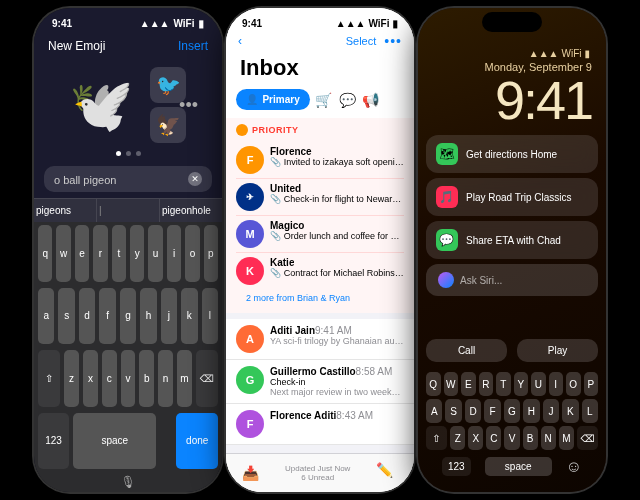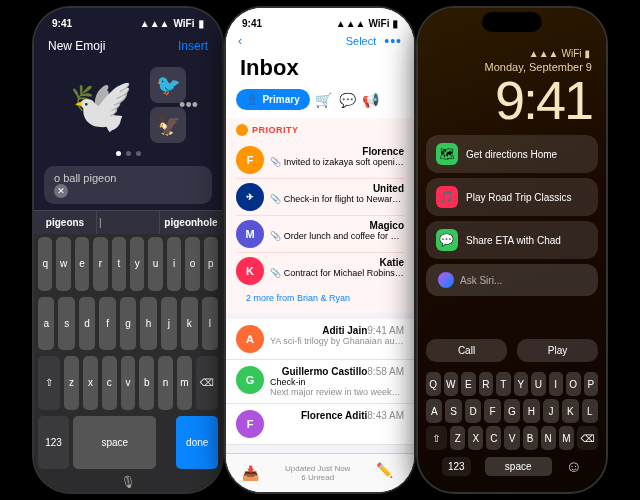--- a/index.html
+++ b/index.html
@@ -154,23 +154,22 @@
       background: rgba(255,255,255,0.3);
     }
     .dot.active { background: #fff; }
 
     .search-bar-emoji {
       margin: 6px 10px;
       background: rgba(255,255,255,0.12);
       border-radius: 10px;
       padding: 6px 10px;
       display: flex;
-      align-items: flex-start;
+      align-items: flex-end;
       justify-content: space-between;
-      flex-direction: column;
     }
 
     .search-text-emoji {
       color: #ccc;
       font-size: 11px;
     }
 
     .clear-btn {
       width: 14px;
       height: 14px;
@@ -185,26 +184,24 @@
 
     .suggestions-row {
       display: flex;
       gap: 0;
       background: rgba(100,100,100,0.3);
       border-top: 1px solid rgba(255,255,255,0.1);
     }
 
     .suggestion-item {
       flex: 1;
-      text-align: center;
       color: #fff;
       font-size: 10px;
       padding: 6px 2px;
       border-right: 1px solid rgba(255,255,255,0.1);
-      font-weight: bold;
     }
 
     .suggestion-item:last-child { border-right: none; }
 
     .keyboard-left {
       flex: 1;
       display: flex;
       flex-direction: column;
       background: #2c2c2e;
     }
@@ -416,21 +413,21 @@
     }
 
     .email-time {
       font-size: 10px;
       color: #8e8e93;
       flex-shrink: 0;
     }
 
     .email-row-top {
       display: flex;
-      justify-content: flex-end;
+      justify-content: flex-start;
     }
 
     .more-emails {
       font-size: 9px;
       color: #0a84ff;
       padding: 4px 10px;
       background: transparent;
     }
 
     .bottom-toolbar {

